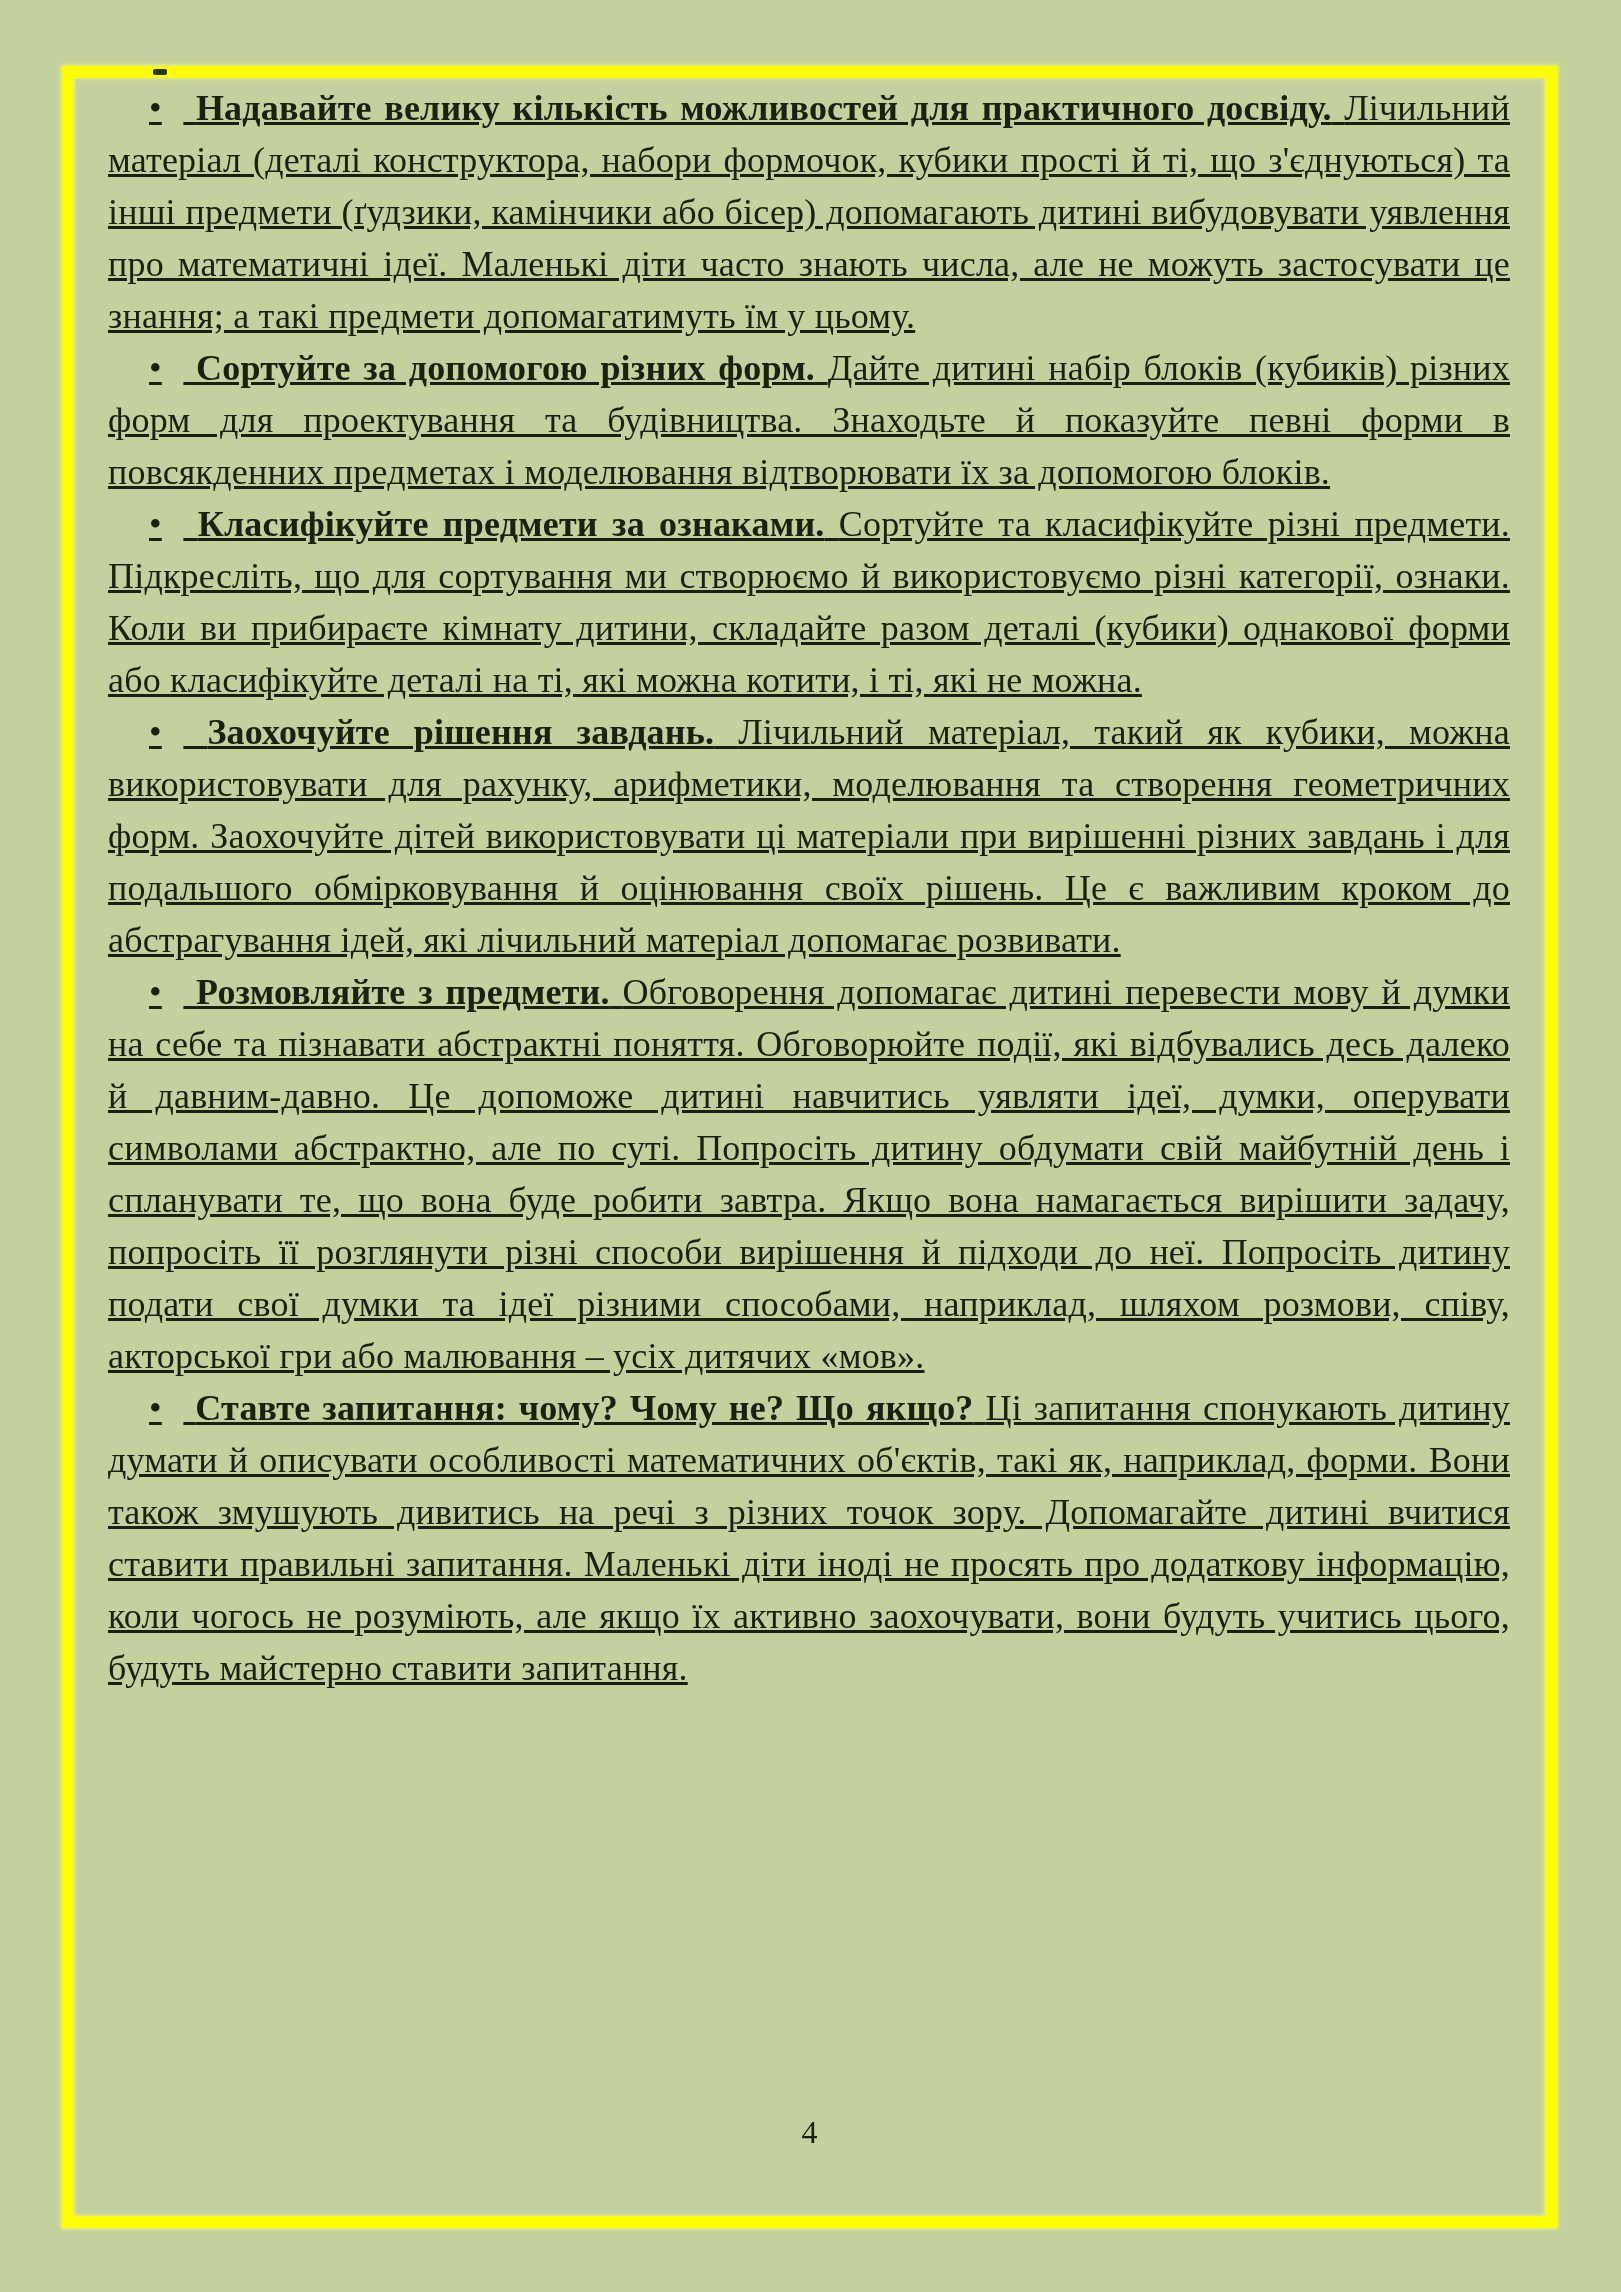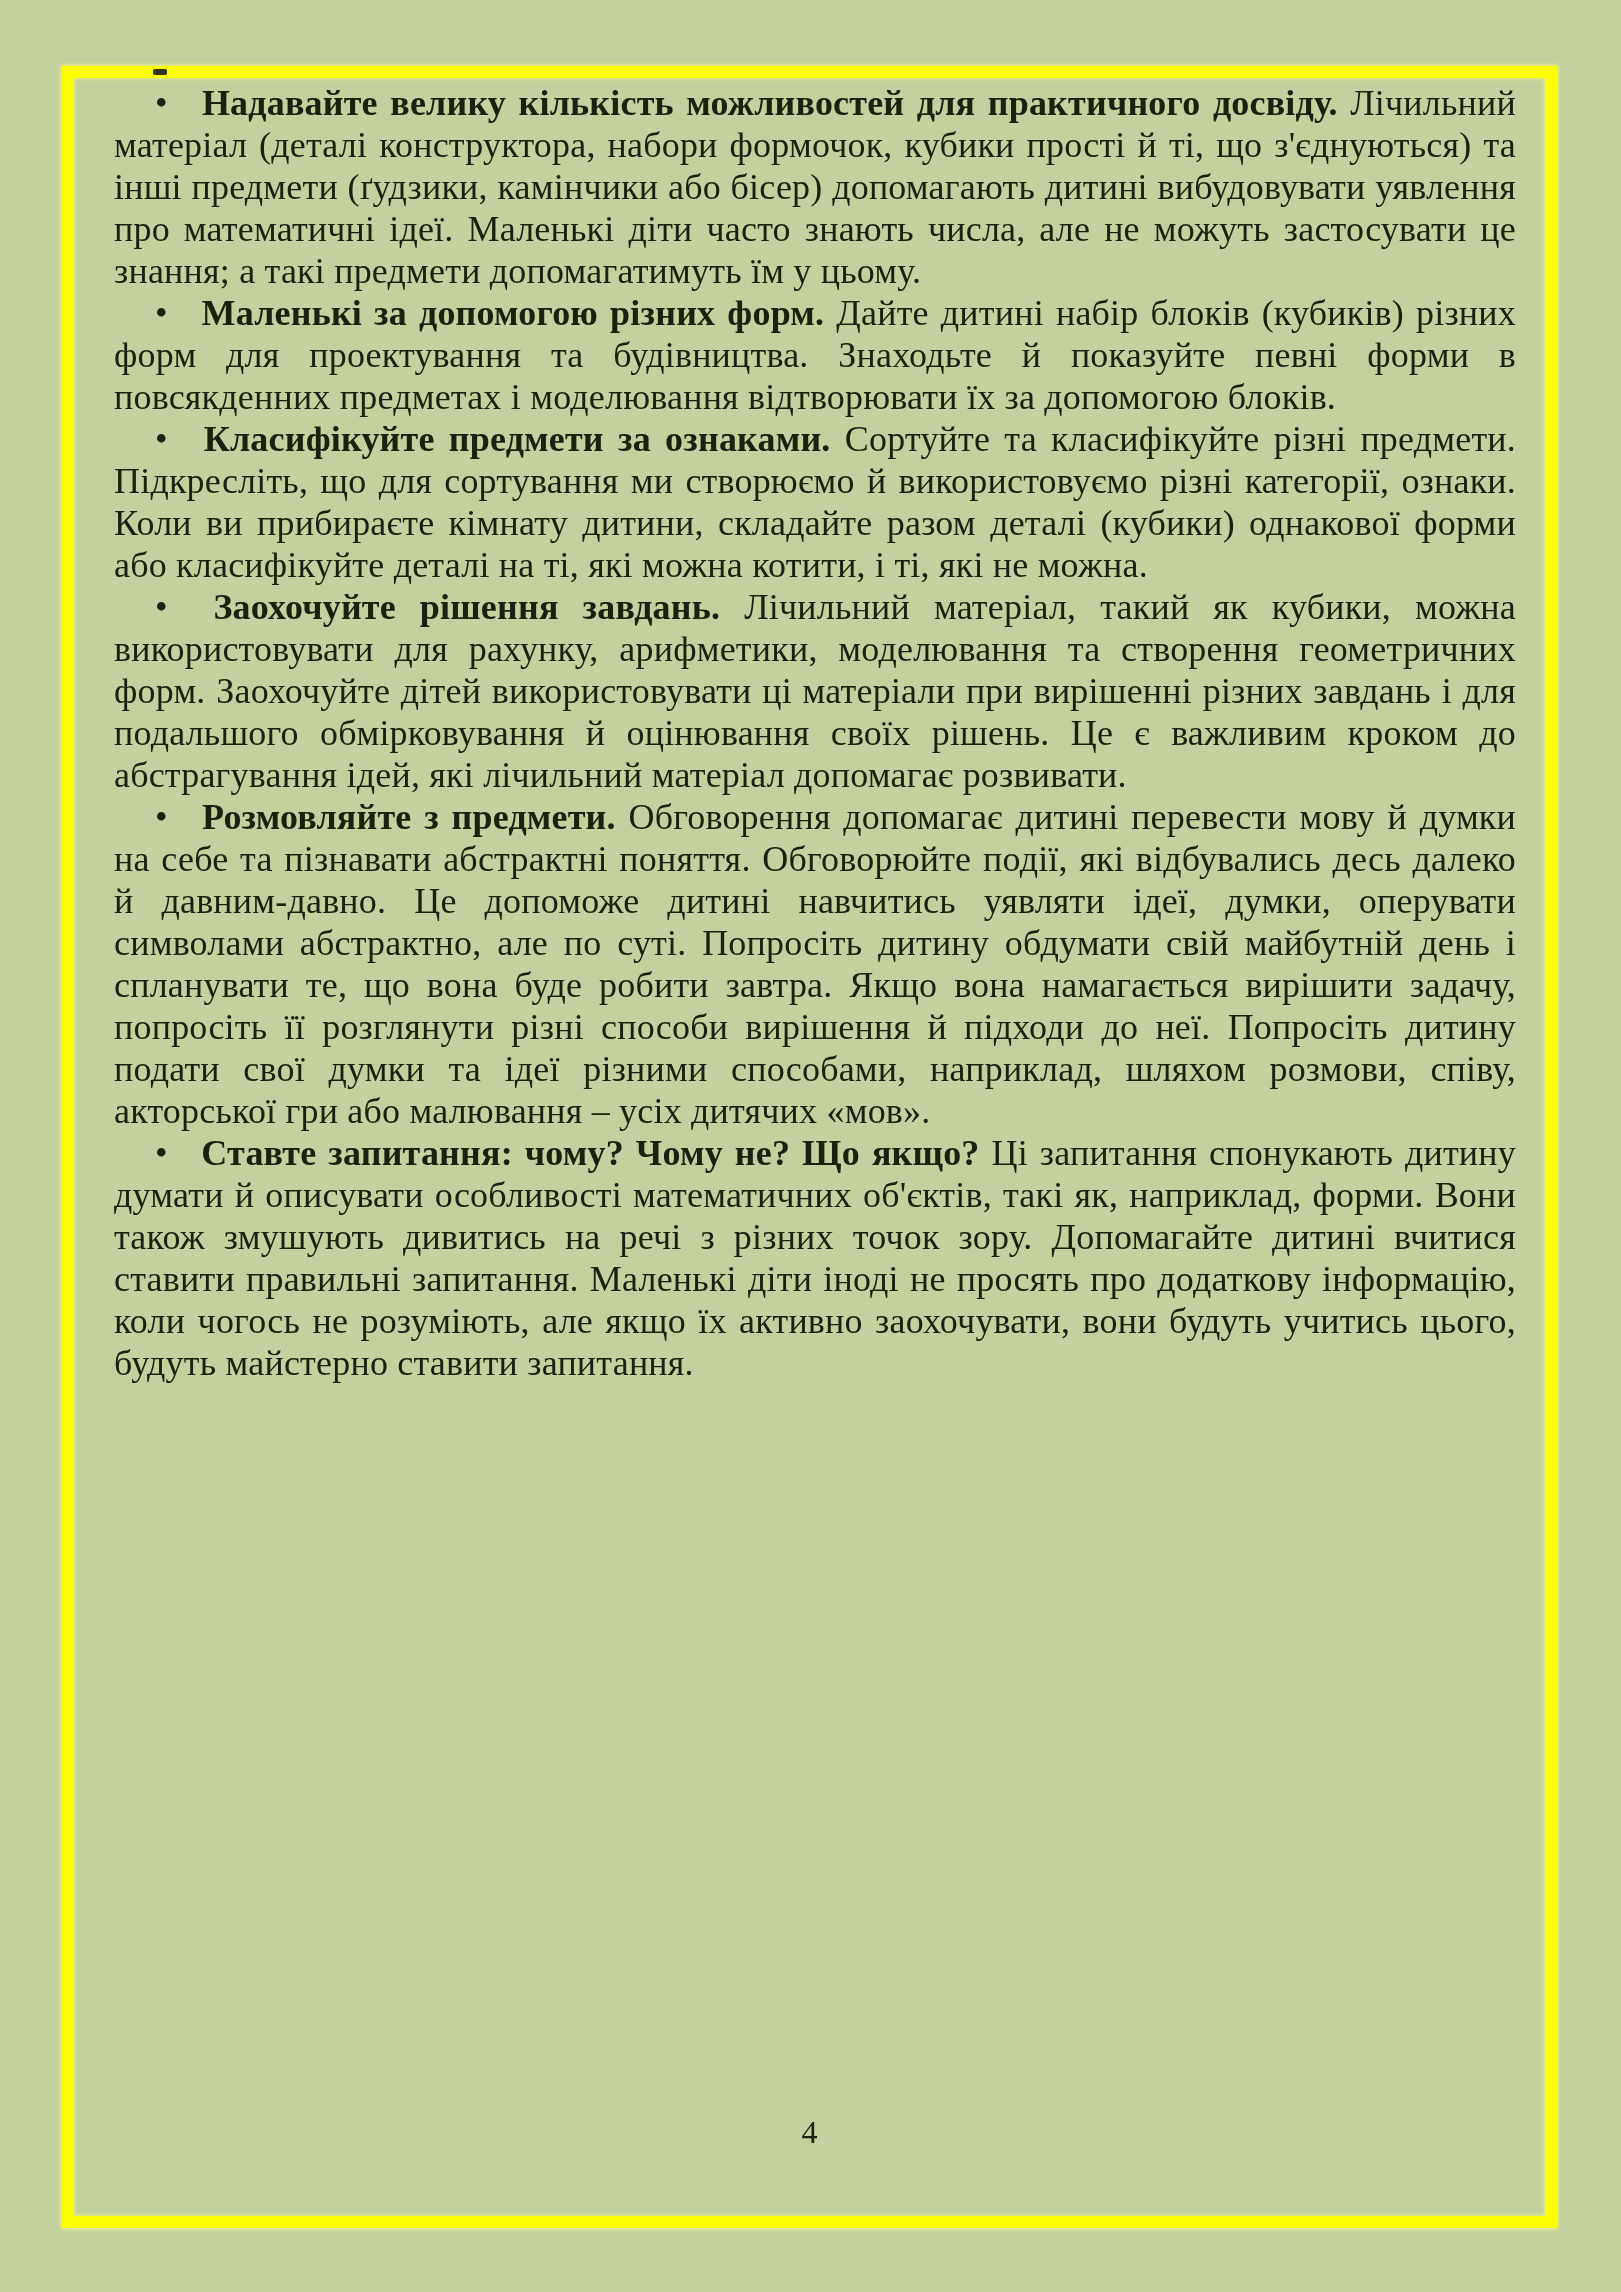--- a/index.html
+++ b/index.html
@@ -30,27 +30,28 @@
     position: absolute;
     left: 153px;
     top: 69px;
     width: 13.7px;
     height: 5.9px;
     background: #2b3520;
     border-radius: 2px;
   }
   .content {
     position: absolute;
-    left: 114px;
+    left: 108px;
     top: 82px;
     width: 1402px;
     text-align: justify;
     font-size: 36px;
-    line-height: 42px;
+    line-height: 52px;
     letter-spacing: 0.2px;
+    text-decoration: underline;
   }
   .content p {
     margin: 0;
     text-indent: 41px;
   }
   .bullet {
     display: inline;
     margin-right: 21.6px;
   }
   .lead {
@@ -77,21 +78,21 @@
   <div class="content">
 
     <p>
       <span class="bullet">•</span>
       <span class="lead">Надавайте велику кількість можливостей для практичного досвіду.</span>
       <span>Лічильний матеріал (деталі конструктора, набори формочок, кубики прості й ті, що з'єднуються) та інші предмети (ґудзики, камінчики або бісер) допомагають дитині вибудовувати уявлення про математичні ідеї. Маленькі діти часто знають числа, але не можуть застосувати це знання; а такі предмети допомагатимуть їм у цьому.</span>
     </p>
 
     <p>
       <span class="bullet">•</span>
-      <span class="lead">Маленькі за допомогою різних форм.</span>
+      <span class="lead">Сортуйте за допомогою різних форм.</span>
       <span>Дайте дитині набір блоків (кубиків) різних форм для проектування та будівництва. Знаходьте й показуйте певні форми в повсякденних предметах і моделювання відтворювати їх за допомогою блоків.</span>
     </p>
 
     <p>
       <span class="bullet">•</span>
       <span class="lead">Класифікуйте предмети за ознаками.</span>
       <span>Сортуйте та класифікуйте різні предмети. Підкресліть, що для сортування ми створюємо й використовуємо різні категорії, ознаки. Коли ви прибираєте кімнату дитини, складайте разом деталі (кубики) однакової форми або класифікуйте деталі на ті, які можна котити, і ті, які не можна.</span>
     </p>
 
     <p>

